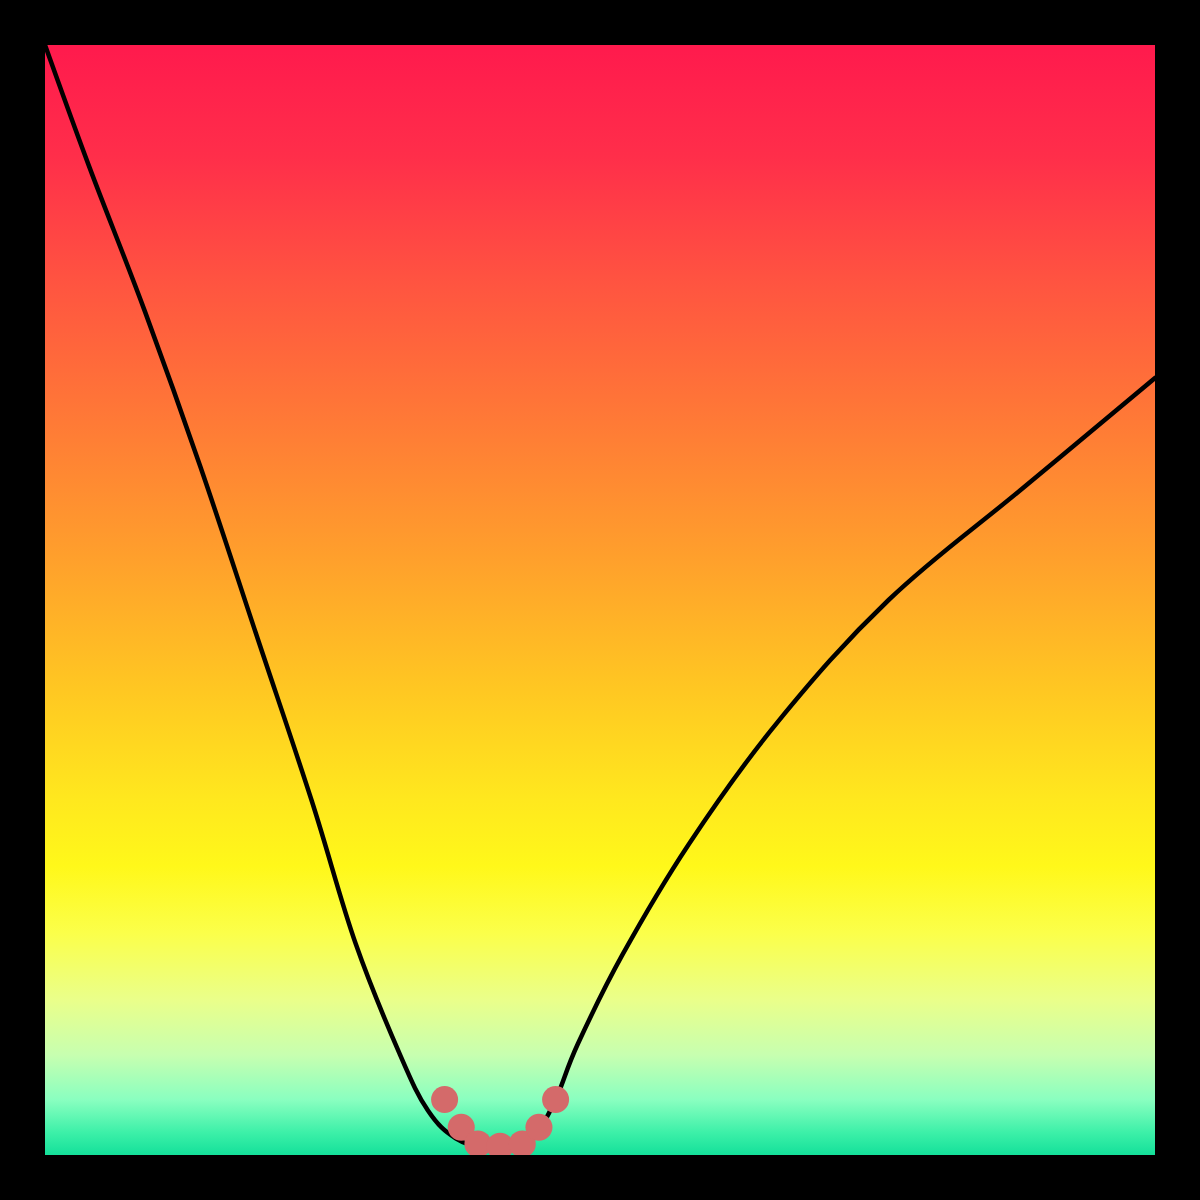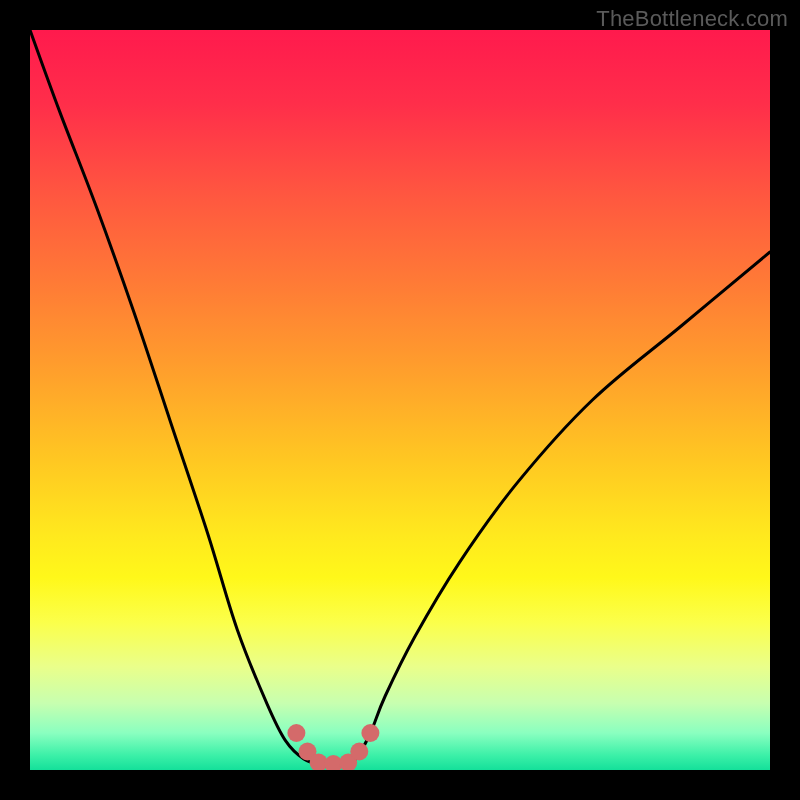--- a/index.html
+++ b/index.html
@@ -58,21 +58,20 @@
     left: 0;
     top: 0;
     width: 740px;
     height: 740px;
   }
 </style>
 </head>
 <body>
 
 <div class="frame">
-  <div class="watermark">TheBottleneck.com</div>
   <div class="plot">
     <svg class="curve" viewBox="0 0 740 740" preserveAspectRatio="none">
       <path id="curve-path" fill="none" stroke="#000000" stroke-width="3" stroke-linecap="round" d="M 0.0 0.0 C 5.3 14.7, 17.6 49.4, 29.6 81.4 C 41.6 113.4, 53.3 141.6, 66.6 177.6 C 79.9 213.6, 90.3 242.6, 103.6 281.2 C 116.9 319.8, 127.3 352.2, 140.6 392.2 C 153.9 432.2, 165.6 465.9, 177.6 503.2 C 189.6 540.5, 196.5 568.8, 207.2 599.4 C 217.9 630.0, 228.1 653.4, 236.8 673.4 C 245.5 693.4, 248.6 700.4, 255.3 710.4 C 262.0 720.4, 266.5 724.2, 273.8 728.9 C 281.1 733.6, 289.3 735.0, 296.0 736.3 C 302.7 737.6, 305.5 737.6, 310.8 736.3 C 316.1 735.0, 320.3 734.9, 325.6 728.9 C 330.9 722.9, 335.1 714.3, 340.4 703.0 C 345.7 691.7, 347.2 683.3, 355.2 666.0 C 363.2 648.7, 371.5 630.8, 384.8 606.8 C 398.1 582.8, 410.6 560.8, 429.2 532.8 C 447.8 504.8, 464.4 480.7, 488.4 451.4 C 512.4 422.1, 533.1 398.0, 562.4 370.0 C 591.7 342.0, 619.2 322.6, 651.2 296.0 C 683.2 269.4, 724.0 235.3, 740.0 222.0"></path>
       <g id="marker-group">
           <circle cx="266.4" cy="703.0" r="9" fill="#d46a6a"></circle>
           <circle cx="277.5" cy="721.5" r="9" fill="#d46a6a"></circle>
           <circle cx="288.6" cy="732.6" r="9" fill="#d46a6a"></circle>
           <circle cx="303.4" cy="734.1" r="9" fill="#d46a6a"></circle>
           <circle cx="318.2" cy="732.6" r="9" fill="#d46a6a"></circle>
           <circle cx="329.3" cy="721.5" r="9" fill="#d46a6a"></circle>

